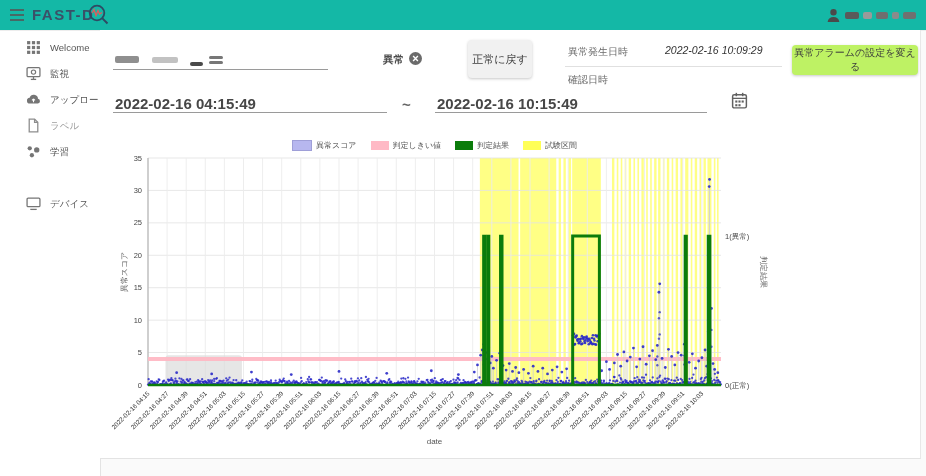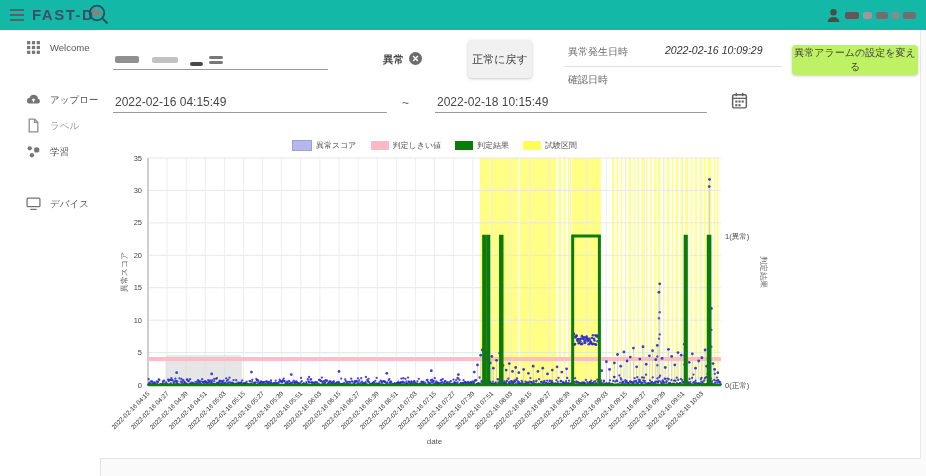--- a/index.html
+++ b/index.html
@@ -19,21 +19,21 @@
   .side-item .ic{position:absolute;left:26px;top:5px;width:15px;height:15px;}
   .side-item .lbl{position:absolute;left:50px;top:7px;font-size:9.5px;color:#555;white-space:nowrap;}
   
   .main-card{left:100px;top:30px;width:820px;height:428px;background:#ffffff;border-right:1px solid #e8e8e8;border-bottom:1px solid #e3e3e3;}
   .rblob{position:absolute;border-radius:2px;}
   .uline{position:absolute;height:1px;background:#9a9a9a;}
   .btn{position:absolute;display:flex;align-items:center;justify-content:center;background:#f1f1f1;
        border-radius:4px;box-shadow:0 1px 3px rgba(0,0,0,.22);color:#3c3c3c;cursor:pointer;text-align:center;}
   .info-label{position:absolute;font-size:10px;color:#6b6b6b;white-space:nowrap;}
   .info-value{position:absolute;font-size:10.5px;color:#333;white-space:nowrap;font-style:italic;}
-  .date-text{position:absolute;font-size:12px;color:#474747;white-space:nowrap;}
+  .date-text{position:absolute;font-size:15px;color:#474747;white-space:nowrap;font-weight:bold;}
   .status-text{position:absolute;font-size:10.5px;color:#4d4d4d;font-weight:bold;white-space:nowrap;}
   
   .legend{left:148px;top:138px;width:573px;height:14px;display:flex;justify-content:center;align-items:center;gap:14px;}
   .legend-item{display:flex;align-items:center;gap:4px;cursor:pointer;}
   .legend-box{width:18px;height:9px;display:inline-block;}
   .legend-label{font-size:8px;color:#555;white-space:nowrap;}
   svg.chart{left:0;top:0;pointer-events:none;}
 </style>
 </head>
 <body>
@@ -73,20 +73,29 @@
           <rect x="10" y="1" width="3" height="3"></rect>
           <rect x="1" y="5.5" width="3" height="3"></rect>
           <rect x="5.5" y="5.5" width="3" height="3"></rect>
           <rect x="10" y="5.5" width="3" height="3"></rect>
           <rect x="1" y="10" width="3" height="3"></rect>
           <rect x="5.5" y="10" width="3" height="3"></rect>
           <rect x="10" y="10" width="3" height="3"></rect>
         </g>
       </svg>
     <span class="lbl">Welcome</span>
+  </div>
+  <div class="side-item" style="top:30px">
+    <svg class="ic" viewBox="0 0 14 14">
+        <rect x="1" y="1.5" width="12" height="8.5" rx="1" fill="none" stroke="#757575" stroke-width="1.2"></rect>
+        <circle cx="7" cy="5.7" r="2" fill="none" stroke="#757575" stroke-width="1.1"></circle>
+        <line x1="4.5" y1="12.5" x2="9.5" y2="12.5" stroke="#757575" stroke-width="1.2"></line>
+        <line x1="7" y1="10" x2="7" y2="12.5" stroke="#757575" stroke-width="1.2"></line>
+      </svg>
+    <span class="lbl">監視</span>
   </div>
   <div class="side-item" style="top:56px">
     <svg class="ic" viewBox="0 0 14 14">
         <path d="M11.2 10.8H3.8a2.7 2.7 0 0 1-.4-5.4 4 4 0 0 1 7.8.9 2.3 2.3 0 0 1 0 4.5z" fill="#757575"></path>
         <path d="M7 9.6V6.4M7 6.4 5.6 7.8M7 6.4l1.4 1.4" stroke="#fff" stroke-width="1" fill="none"></path>
       </svg>
     <span class="lbl">アップロード</span>
   </div>
   <div class="side-item" style="top:82px">
     <svg class="ic" viewBox="0 0 14 14">
@@ -137,21 +146,21 @@
 <div class="info-value" style="left:665px;top:44px">2022-02-16 10:09:29</div>
 <div class="abs" style="left:565px;top:66px;width:217px;height:1px;background:#e0e0e0"></div>
 <div class="info-label" style="left:568px;top:73px">確認日時</div>
 <div class="info-value" style="left:665px;top:72px"></div>
 
 <div class="btn" style="left:792px;top:45px;width:126px;height:30px;font-size:10px;background:#bef264">異常アラームの設定を変える</div>
 
 <div class="date-text" style="left:115px;top:95px">2022-02-16 04:15:49</div>
 <div class="uline" style="left:113px;top:112px;width:274px;"></div>
 <div class="date-text" style="left:402px;top:96px;color:#666">~</div>
-<div class="date-text" style="left:437px;top:95px">2022-02-18 10:15:49</div>
+<div class="date-text" style="left:437px;top:95px">2022-02-16 10:15:49</div>
 <div class="uline" style="left:435px;top:112px;width:272px;"></div>
 <svg class="abs" style="left:731px;top:92px" width="17" height="18" viewBox="0 0 16 17">
   <rect x="1.5" y="2.5" width="13" height="12.5" rx="1.5" fill="none" stroke="#616161" stroke-width="1.4"></rect>
   <line x1="5" y1="0.8" x2="5" y2="4" stroke="#616161" stroke-width="1.4"></line>
   <line x1="11" y1="0.8" x2="11" y2="4" stroke="#616161" stroke-width="1.4"></line>
   <line x1="1.5" y1="6" x2="14.5" y2="6" stroke="#616161" stroke-width="1.2"></line>
   <g fill="#616161">
       <rect x="4" y="8" width="2" height="2"></rect>
       <rect x="7" y="8" width="2" height="2"></rect>
       <rect x="10" y="8" width="2" height="2"></rect>

